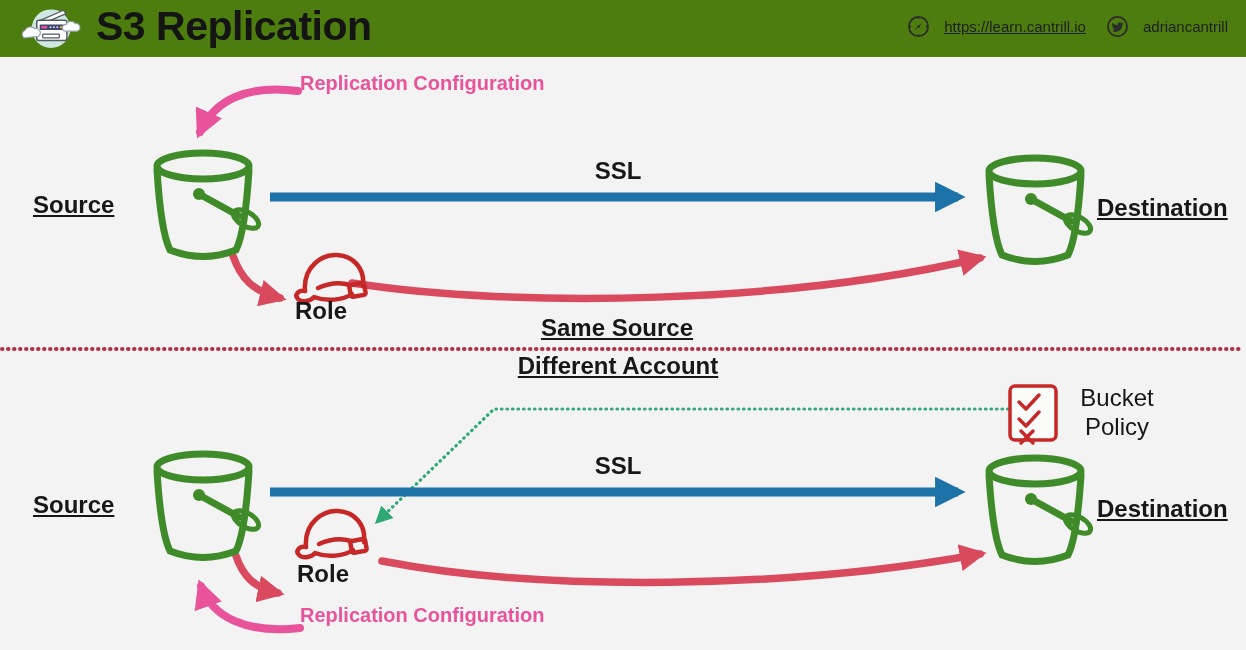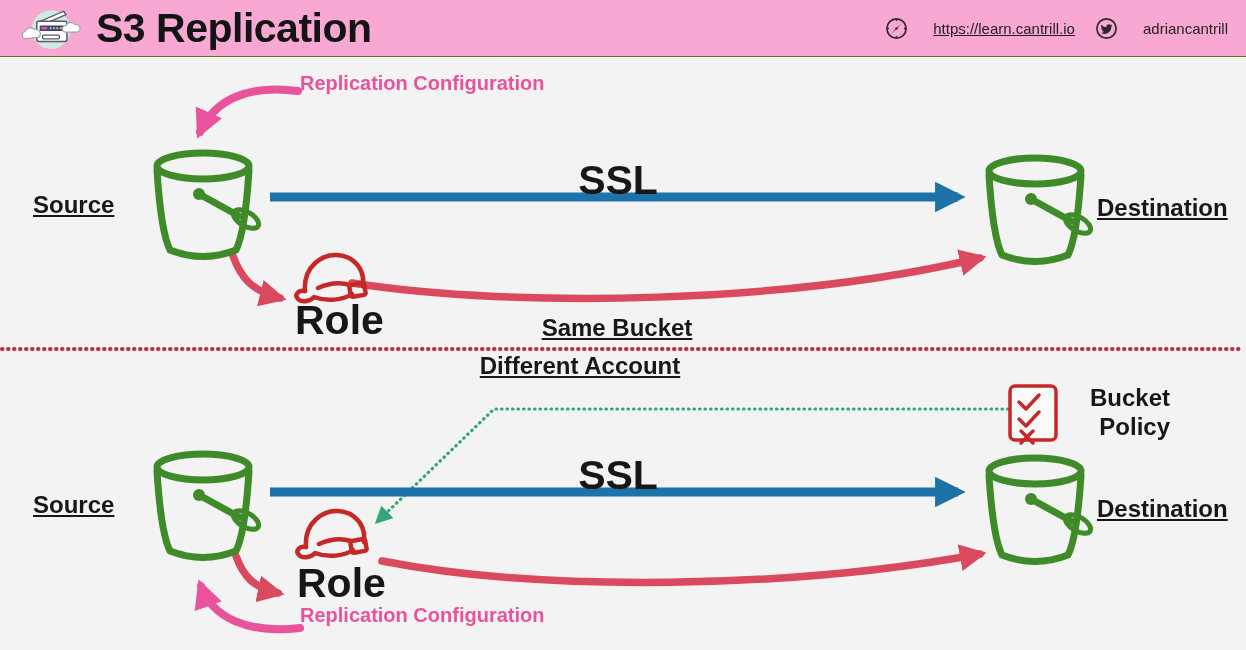--- a/index.html
+++ b/index.html
@@ -1,45 +1,45 @@
 <!DOCTYPE html>
 <html style="--pink: #e8539b; --blue: #1d72a8; --rose: #d94a5f; --red: #c62828; --green: #3f8b29; --teal: #2fa876; --divider_red: #b43148;"><head>
 <meta charset="utf-8">
 <style>
   html,body{margin:0;padding:0;background:#e9e9e9;font-family:"Liberation Sans",sans-serif;}
   .page{position:relative;width:1246px;height:650px;background:#f2f3f2;overflow:hidden;}
   
-  .hdr{position:absolute;top:0;left:0;width:100%;height:57px;background:#f9a8d4;
-       border-bottom:1px solid #4d7c0f;display:flex;align-items:center;box-sizing:border-box;}
+  .hdr{position:absolute;top:0;left:0;width:100%;height:57px;background:#4d7c0f;
+       border-bottom:4px solid #4d7c0f;display:flex;align-items:center;box-sizing:border-box;}
   .hdr-logo{margin-left:20px;flex:0 0 auto;}
   .hdr-title{font-size:41px;font-weight:800;color:#141414;letter-spacing:-0.5px;margin:0 0 0 14px;line-height:1;}
   .hdr-right{margin-left:auto;margin-right:18px;display:flex;align-items:center;gap:20px;}
-  .hdr-item{display:flex;align-items:center;gap:25px;font-size:15px;color:#1f1f1f;text-decoration:none;}
+  .hdr-item{display:flex;align-items:center;gap:14px;font-size:15px;color:#1f1f1f;text-decoration:none;}
   .hdr-item.link span{text-decoration:underline;}
   
   .art{position:absolute;left:0;top:0;width:1246px;height:650px;}
   .s-pink{stroke:var(--pink);stroke-width:8;fill:none;stroke-linecap:round;}
   .s-rose{stroke:var(--rose);stroke-width:7.5;fill:none;stroke-linecap:round;}
   .s-blue{stroke:var(--blue);stroke-width:9;}
   .s-teal{stroke:var(--teal);stroke-width:3.2;fill:none;stroke-dasharray:0.5 5;stroke-linecap:round;}
   .s-div{stroke:var(--divider_red);stroke-width:4;fill:none;stroke-dasharray:0.5 5.5;stroke-linecap:round;}
   .bucket{stroke:var(--green);fill:none;stroke-width:7;stroke-linecap:round;}
   .bucket .dot{fill:var(--green);stroke:none;}
   .bucket .loop{stroke-width:5;}
   .hat{stroke:var(--red);fill:none;stroke-width:4.5;stroke-linecap:round;stroke-linejoin:round;}
   .bp-box{fill:#fbfbfa;stroke:var(--red);stroke-width:3.5;}
   .bp-mark{fill:none;stroke:var(--red);stroke-width:3.5;stroke-linecap:round;stroke-linejoin:round;}
   .fill-pink{fill:var(--pink);}.fill-rose{fill:var(--rose);}.fill-blue{fill:var(--blue);}.fill-teal{fill:var(--teal);}
   
   .lbl{position:absolute;font-weight:700;color:#171717;white-space:nowrap;line-height:1.15;}
   .lbl.pink{color:var(--pink);font-size:20px;}
   .lbl.center{transform:translateX(-50%);}
-  .sz24{font-size:24px;text-decoration:underline;} .sz31{font-size:41px;}
-  .bp-lbl{position:absolute;left:1064px;top:384px;width:106px;font-weight:700;font-size:24px;
-          color:#171717;text-align:right;line-height:28.5px;white-space:normal;}
+  .sz24{font-size:24px;text-decoration:underline;} .sz31{font-size:24px;}
+  .bp-lbl{position:absolute;left:1064px;top:384px;width:106px;font-weight:400;font-size:24px;
+          color:#171717;text-align:center;line-height:28.5px;white-space:normal;}
 </style>
 </head>
 <body>
 
 <div class="page">
 
   <svg class="art" viewBox="0 0 1246 650" xmlns="http://www.w3.org/2000/svg">
     <defs>
       <marker id="mh-pink" viewBox="0 0 10 10" refX="7.5" refY="5" markerWidth="3.6" markerHeight="3.6" orient="auto-start-reverse">
           <path d="M0,0 L10,5 L0,10 Z" class="fill-pink"></path>
@@ -94,22 +94,22 @@
       <path class="bp-mark" d="M 1021,431 l 12,12 M 1033,431 l -12,12"></path>
     </g>
   </svg>
 
   <div class="lbl pink" style="left:300px;top:72px;">Replication Configuration</div>
   <div class="lbl sz24" style="left:33px;top:191px;">Source</div>
   <div class="lbl sz31 center" style="left:618px;top:157px;">SSL</div>
   <div class="lbl sz24" style="left:1097px;top:194px;">Destination</div>
   <div class="lbl sz31" style="left:295px;top:297px;">Role</div>
 
-  <div class="lbl sz24 center" style="left:617px;top:314px;">Same Bucket</div>
-  <div class="lbl sz24 center" style="left:580px;top:352px;">Different Account</div>
+  <div class="lbl sz24 center" style="left:617px;top:314px;">Same Source</div>
+  <div class="lbl sz24 center" style="left:618px;top:352px;">Different Account</div>
 
   <div class="bp-lbl">Bucket Policy</div>
   <div class="lbl sz24" style="left:33px;top:491px;">Source</div>
   <div class="lbl sz31 center" style="left:618px;top:452px;">SSL</div>
   <div class="lbl sz24" style="left:1097px;top:495px;">Destination</div>
   <div class="lbl sz31" style="left:297px;top:560px;">Role</div>
   <div class="lbl pink" style="left:300px;top:604px;">Replication Configuration</div>
 
   <header class="hdr">
     <svg class="hdr-logo" width="62" height="52" viewBox="0 0 74 56">

